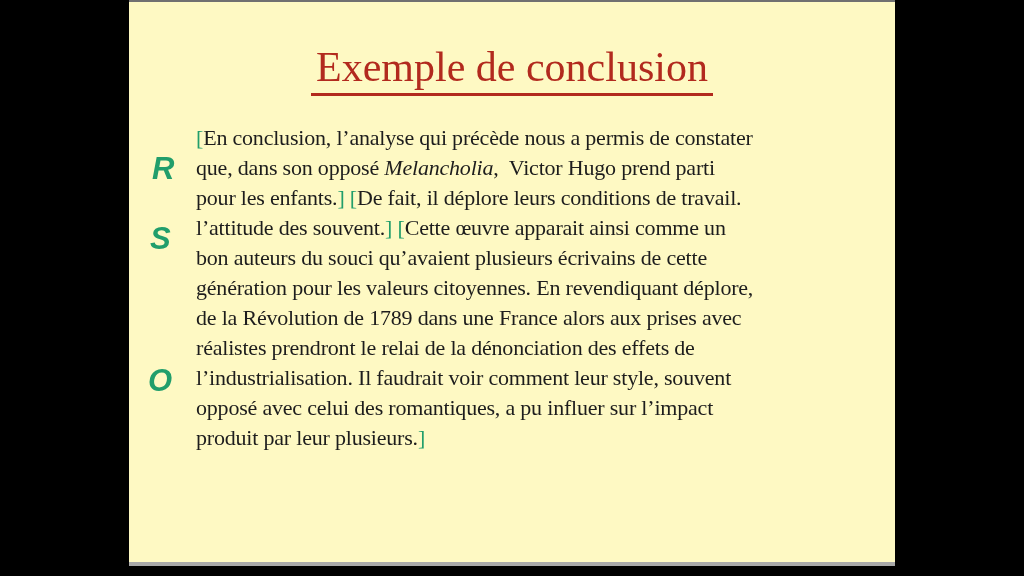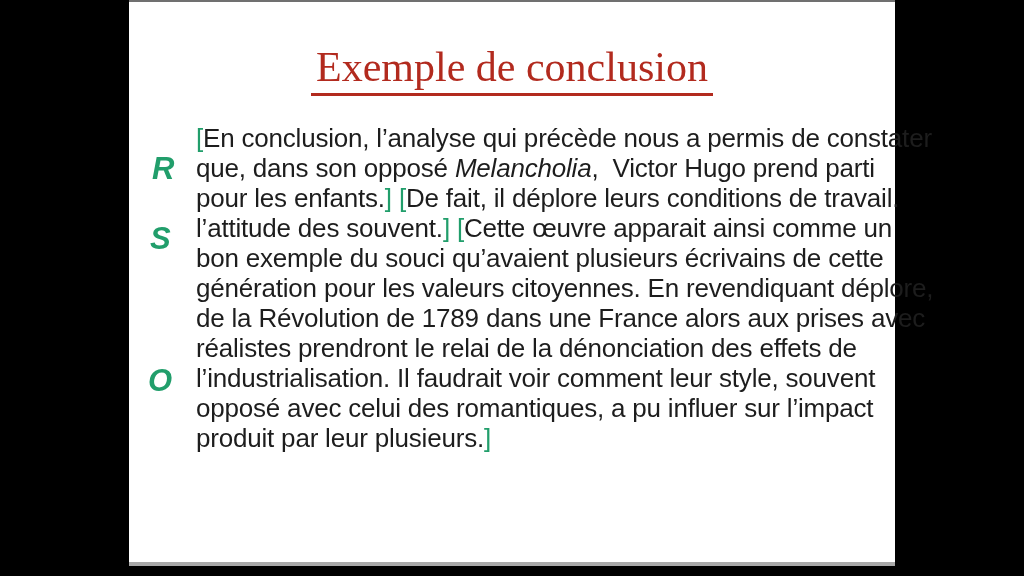--- a/index.html
+++ b/index.html
@@ -7,21 +7,21 @@
     width: 1024px; height: 576px;
     background: #000;
     position: relative;
     overflow: hidden;
     font-family: "Liberation Sans", sans-serif;
   }
   .slide {
     position: absolute;
     left: 129px; top: 0;
     width: 766px; height: 566px;
-    background: #ffffff;
+    background: #fef9c3;
     border-top: 2px solid #707070;
     border-bottom: 4px solid #a8a8a8;
     box-sizing: border-box;
   }
   .title-wrap {
     position: absolute;
     left: 0; top: 42px;
     width: 100%;
     text-align: center;
   }
@@ -35,24 +35,25 @@
     padding: 0 5px 3px 5px;
   }
   .para {
     position: absolute;
     left: 67px;  
     top: 121px;
   }
   .line {
     height: 30px;
     line-height: 30px;
-    font-size: 26px;
+    font-size: 22px;
     letter-spacing: -0.2px;
     color: #1d1d1d;
     white-space: pre;
+    font-family: Liberation Serif, serif;
   }
   .line .bracket { color: #219e6b; }
   .line .italic { font-style: italic; }
   .mletter {
     position: absolute;
     font-family: "Liberation Sans", sans-serif;
     font-style: italic;
     font-weight: bold;
     font-size: 31px;
     line-height: 31px;
@@ -78,21 +79,21 @@
 
   <span class="mletter ml-r">R</span>
   <span class="mletter ml-s">S</span>
   <span class="mletter ml-o">O</span>
 
   <div class="para">
       <div class="line"><span class="bracket">[</span><span>En conclusion, l’analyse qui précède nous a permis de constater</span></div>
       <div class="line"><span>que, dans son opposé </span><span class="italic">Melancholia</span><span>,  Victor Hugo prend parti</span></div>
       <div class="line"><span>pour les enfants.</span><span class="bracket">] [</span><span>De fait, il déplore leurs conditions de travail.</span></div>
       <div class="line"><span>l’attitude des souvent.</span><span class="bracket">] [</span><span>Cette œuvre apparait ainsi comme un</span></div>
-      <div class="line"><span>bon exemple du souci qu’avaient plusieurs écrivains de cette</span></div>
+      <div class="line"><span>bon auteurs du souci qu’avaient plusieurs écrivains de cette</span></div>
       <div class="line"><span>génération pour les valeurs citoyennes. En revendiquant déplore,</span></div>
       <div class="line"><span>de la Révolution de 1789 dans une France alors aux prises avec</span></div>
       <div class="line"><span>réalistes prendront le relai de la dénonciation des effets de</span></div>
       <div class="line"><span>l’industrialisation. Il faudrait voir comment leur style, souvent</span></div>
       <div class="line"><span>opposé avec celui des romantiques, a pu influer sur l’impact</span></div>
       <div class="line"><span>produit par leur plusieurs.</span><span class="bracket">]</span></div>
     </div>
 </div>
 
 </body></html>

